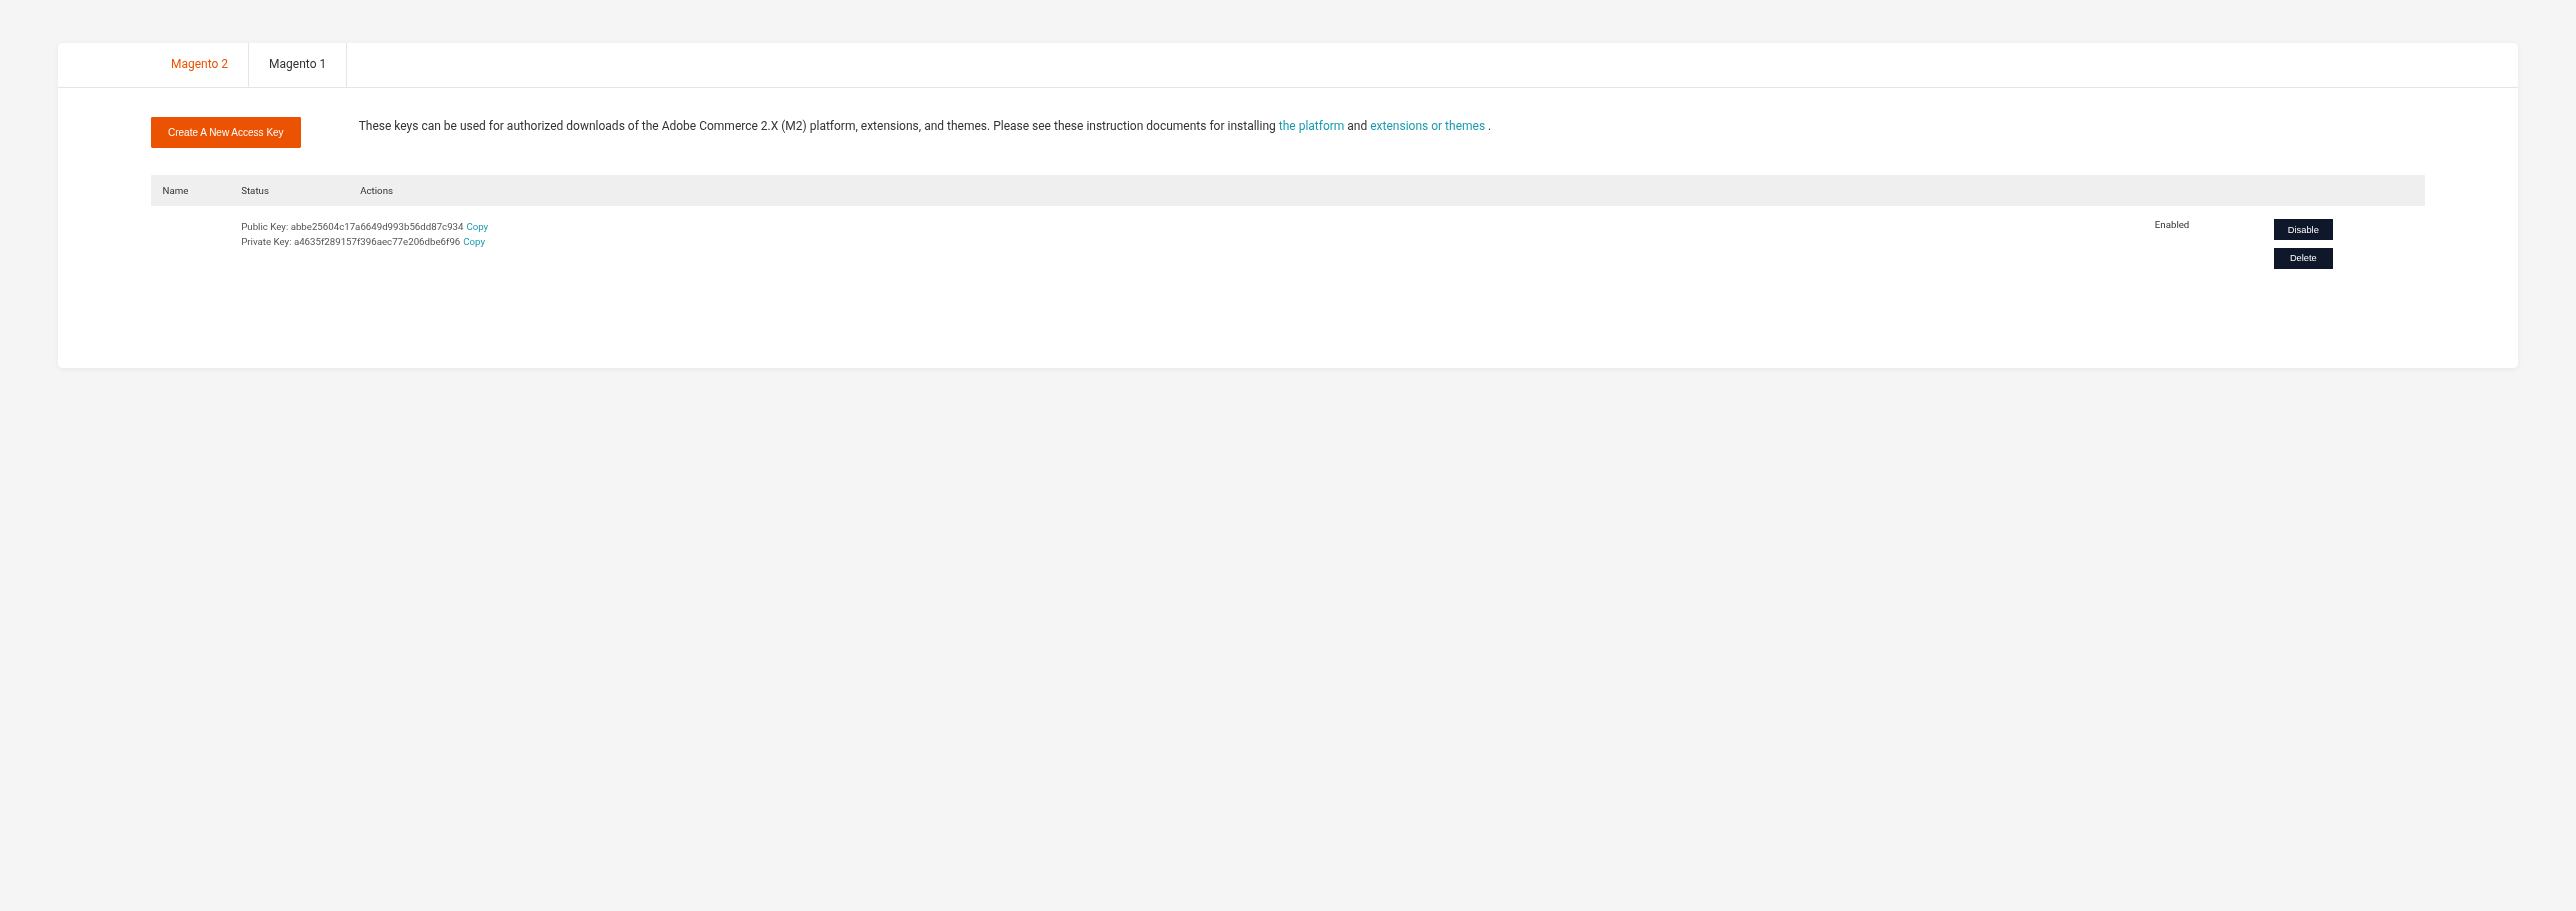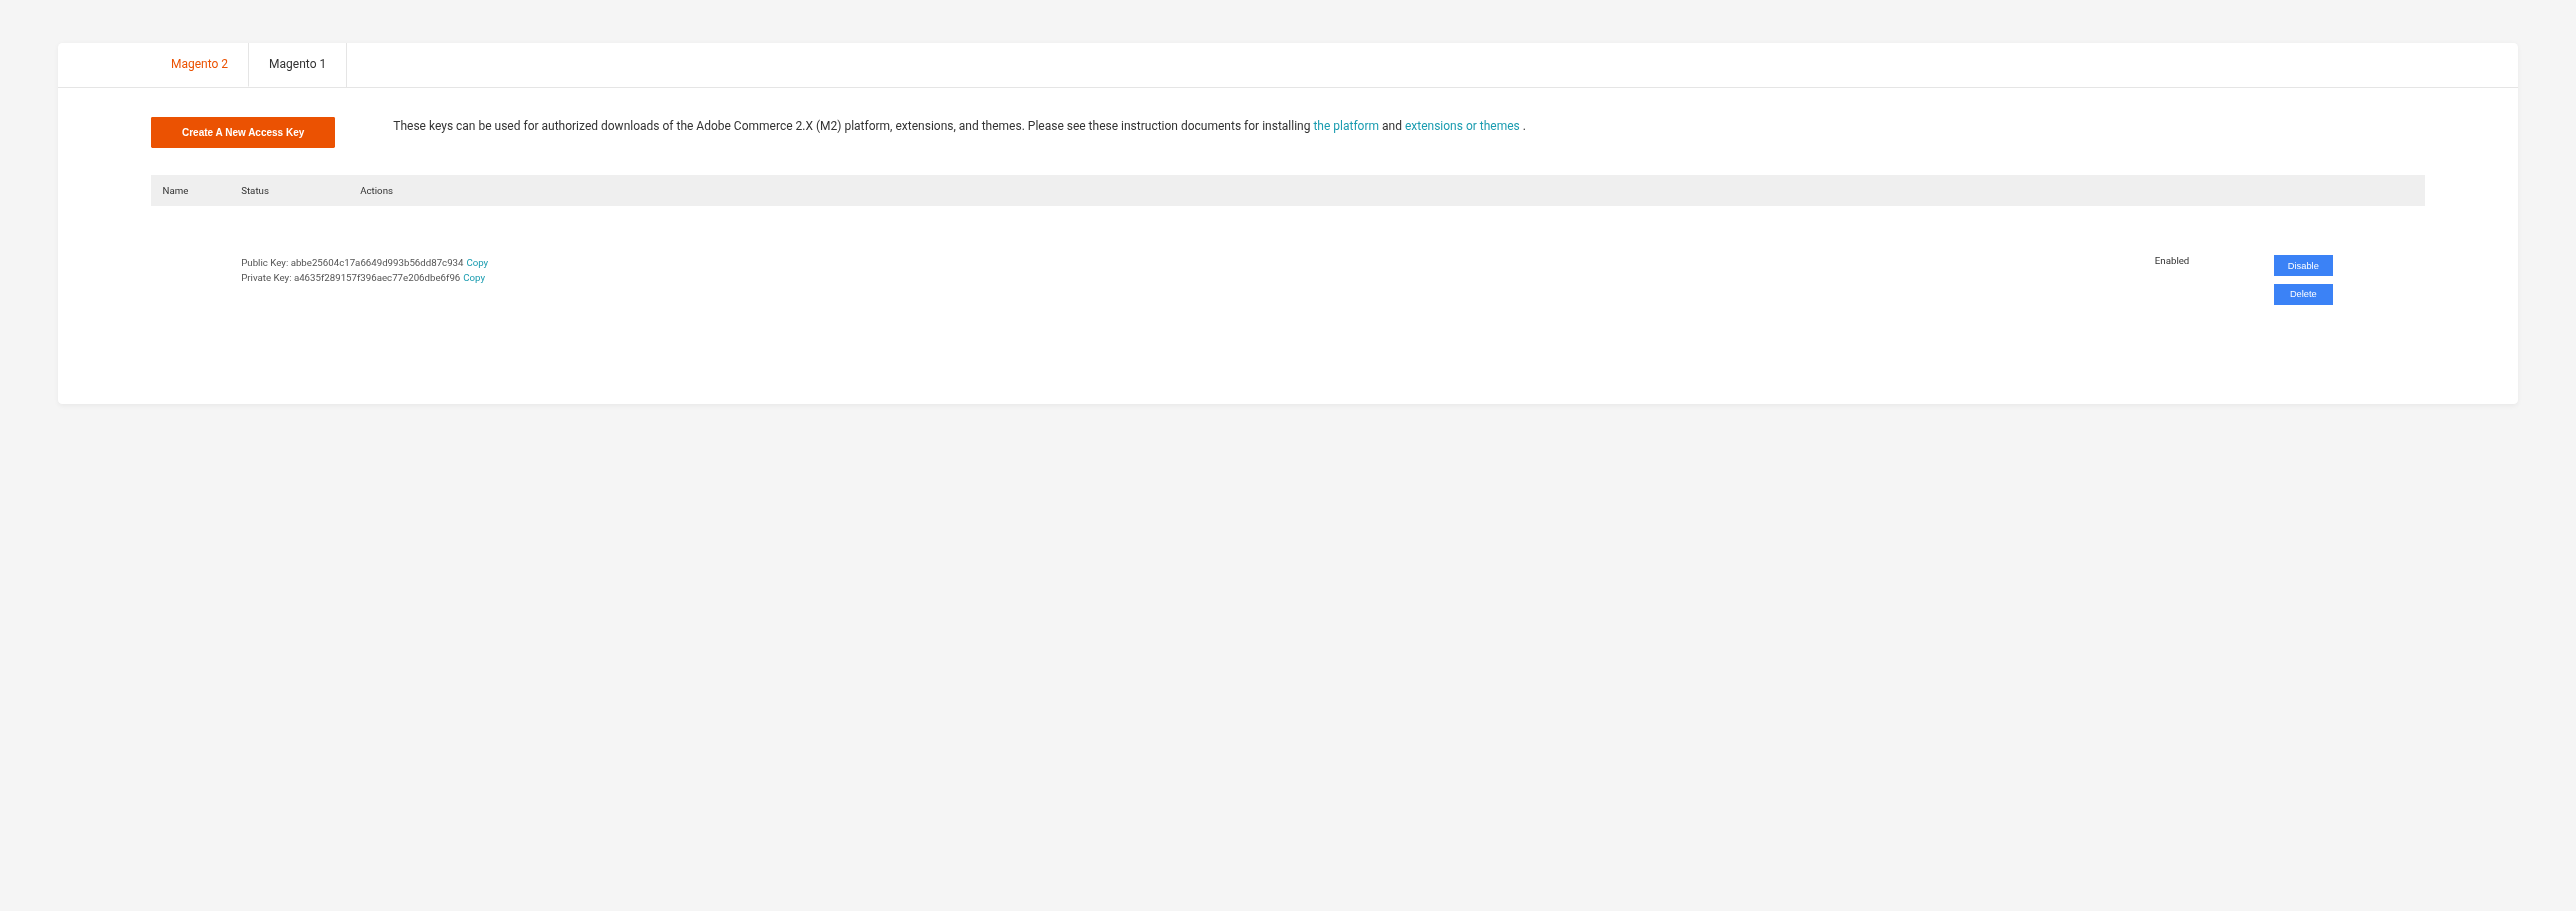--- a/index.html
+++ b/index.html
@@ -48,26 +48,25 @@
     .top-row {
       display: flex;
       gap: 58px;
       align-items: flex-start;
       margin-bottom: 27px;
     }
     .create-btn {
       background: #eb5202;
       color: #fff;
       border: none;
-      padding: 10px 31px;
+      padding: 10px 17px;
       font-size: 10px;
       cursor: pointer;
       border-radius: 1.4px;
       white-space: nowrap;
-      font-weight: bold;
     }
     .description {
       color: #333;
       font-size: 12px;
       line-height: 1.6;
     }
     .description a {
       color: #1a9cb0;
       text-decoration: none;
     }
@@ -83,36 +82,35 @@
       align-items: flex-end;
     }
     .col-name { width: 83px; padding-left: 4.3px; }
     .col-keys { flex: 1; }
     .col-status { width: 119px; }
     .col-actions { width: 144px; }
     .trow {
       display: flex;
       padding: 13px 7.2px 13px 7.2px;
       font-size: 9.7px;
-      margin-top: 36px;
     }
     .keys-cell { color: #555; line-height: 1.6; }
     .copy-link {
       color: #1a9cb0;
       cursor: pointer;
       margin-left: 2.9px;
     }
     .status-cell { color: #333; }
     .actions-cell {
       display: flex;
       flex-direction: column;
       gap: 7.2px;
     }
     .action-btn {
-      background: #3b82f6;
+      background: #0f172a;
       color: #fff;
       border: none;
       width: 59px;
       padding: 5.8px 0;
       font-size: 9.3px;
       cursor: pointer;
       text-align: center;
     }
   </style>
 </head>

